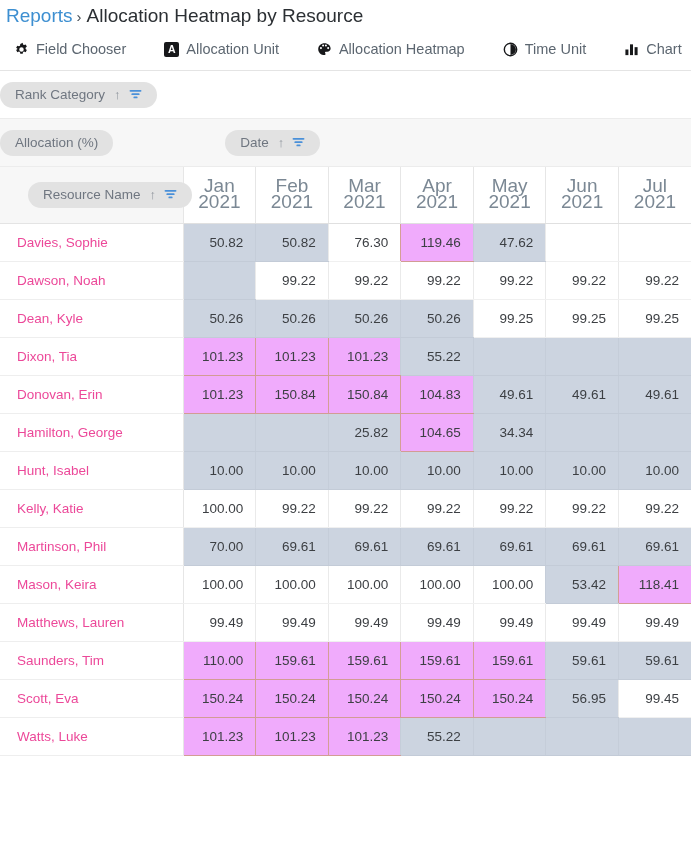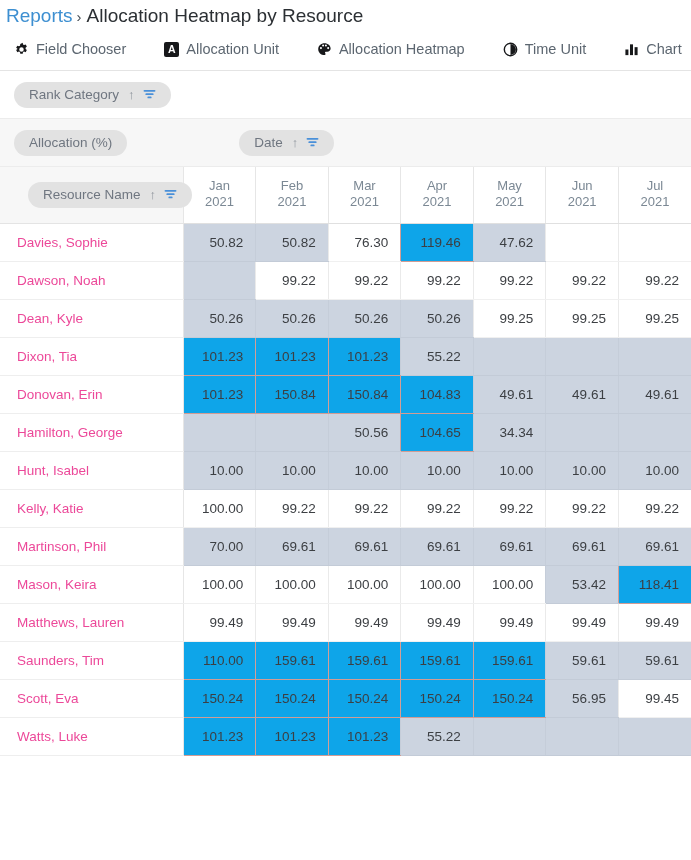--- a/index.html
+++ b/index.html
@@ -74,21 +74,20 @@
     text-align: center;
   }
 
   
   .cfg-band {
     display: flex;
     align-items: center;
     background: #ffffff;
     border-bottom: 1px solid #ececec;
     height: 48px;
-    padding-left: 14px;
     box-sizing: border-box;
   }
   .cfg-band.shaded {
     background: #f7f7f7;
   }
   .pill {
     display: inline-flex;
     align-items: center;
     gap: 8px;
     background: #e2e2e2;
@@ -142,42 +141,42 @@
     border-bottom: 1px solid #eeeeee;
     border-right: 1px solid #e6e6e6;
   }
 
   
   .mon-head {
     width: 72.5px;
     background: #ffffff;
     text-align: center;
     color: #7b8894;
-    font-size: 13px;
+    font-size: 19px;
     line-height: 16px;
     border-left: 1px solid #e6e6e6;
     border-bottom: 1px solid #e0e0e0;
     padding: 8px 0 9px 0;
   }
   .mon-head .mm { display: block; }
   .mon-head .yy { display: block; text-align: center; }
 
   
   .val {
     width: 72.5px;
     text-align: right;
     padding-right: 12px;
     height: 38px;
     color: #3c3f43;
     border-bottom: 1px solid #f0f0f0;
     border-left: 1px solid #eaeaea;
     background: #ffffff;
   }
   .val.blue { background: #ccd4e0; border-bottom-color: #c3cbd7; border-left-color: #c5cdd9; }
-  .val.red  { background: #0ea5e9; border-bottom-color: #d29c94; border-left-color: #d49e96; }
+  .val.red  { background: #f0abfc; border-bottom-color: #d29c94; border-left-color: #d49e96; }
 
   .grid-wrap {
     height: 607px;
     overflow: hidden;
   }
 </style>
 </head>
 <body>
 
 <div class="breadcrumb">
@@ -352,21 +351,21 @@
         <div class="cell val red">150.84</div>
         <div class="cell val red">104.83</div>
         <div class="cell val blue">49.61</div>
         <div class="cell val blue">49.61</div>
         <div class="cell val blue">49.61</div>
       </div>
       <div class="grid-row">
         <div class="cell name-cell">Hamilton, George</div>
         <div class="cell val blue"></div>
         <div class="cell val blue"></div>
-        <div class="cell val blue">50.56</div>
+        <div class="cell val blue">25.82</div>
         <div class="cell val red">104.65</div>
         <div class="cell val blue">34.34</div>
         <div class="cell val blue"></div>
         <div class="cell val blue"></div>
       </div>
       <div class="grid-row">
         <div class="cell name-cell">Hunt, Isabel</div>
         <div class="cell val blue">10.00</div>
         <div class="cell val blue">10.00</div>
         <div class="cell val blue">10.00</div>

